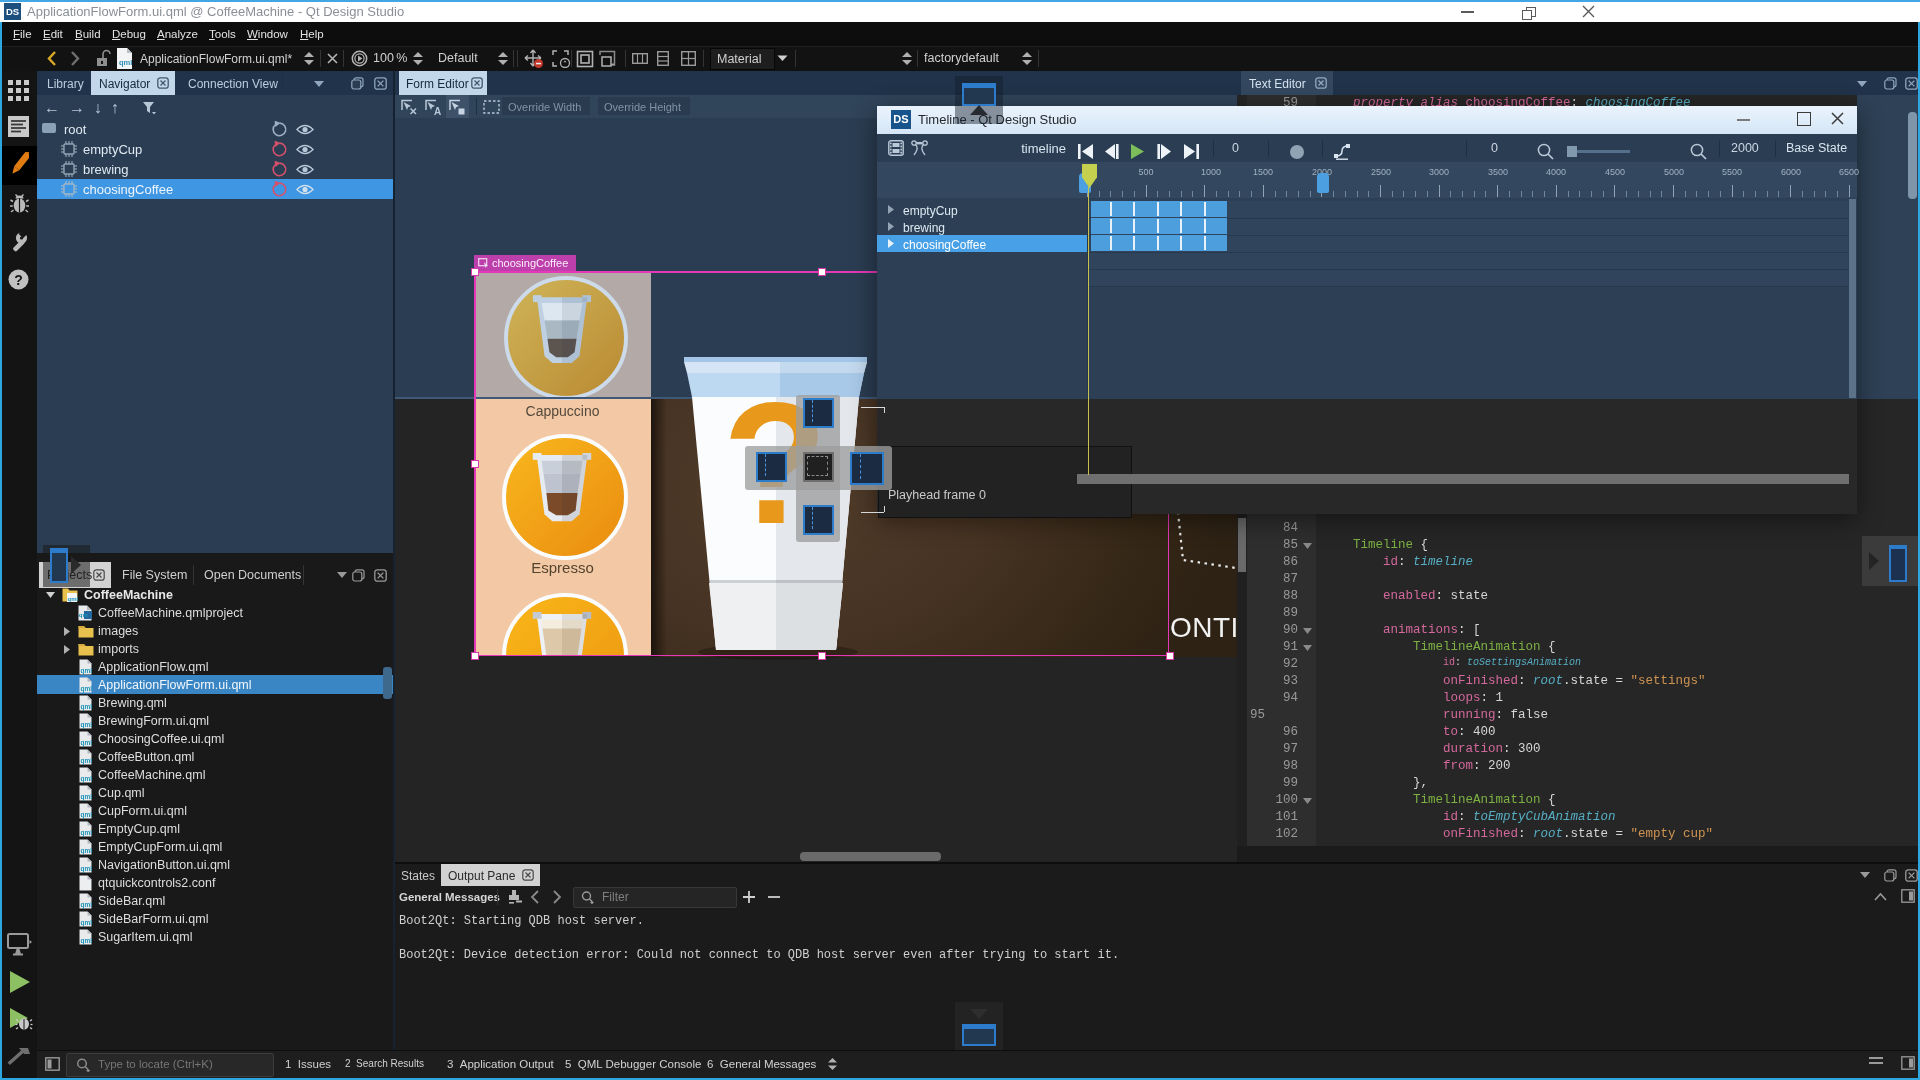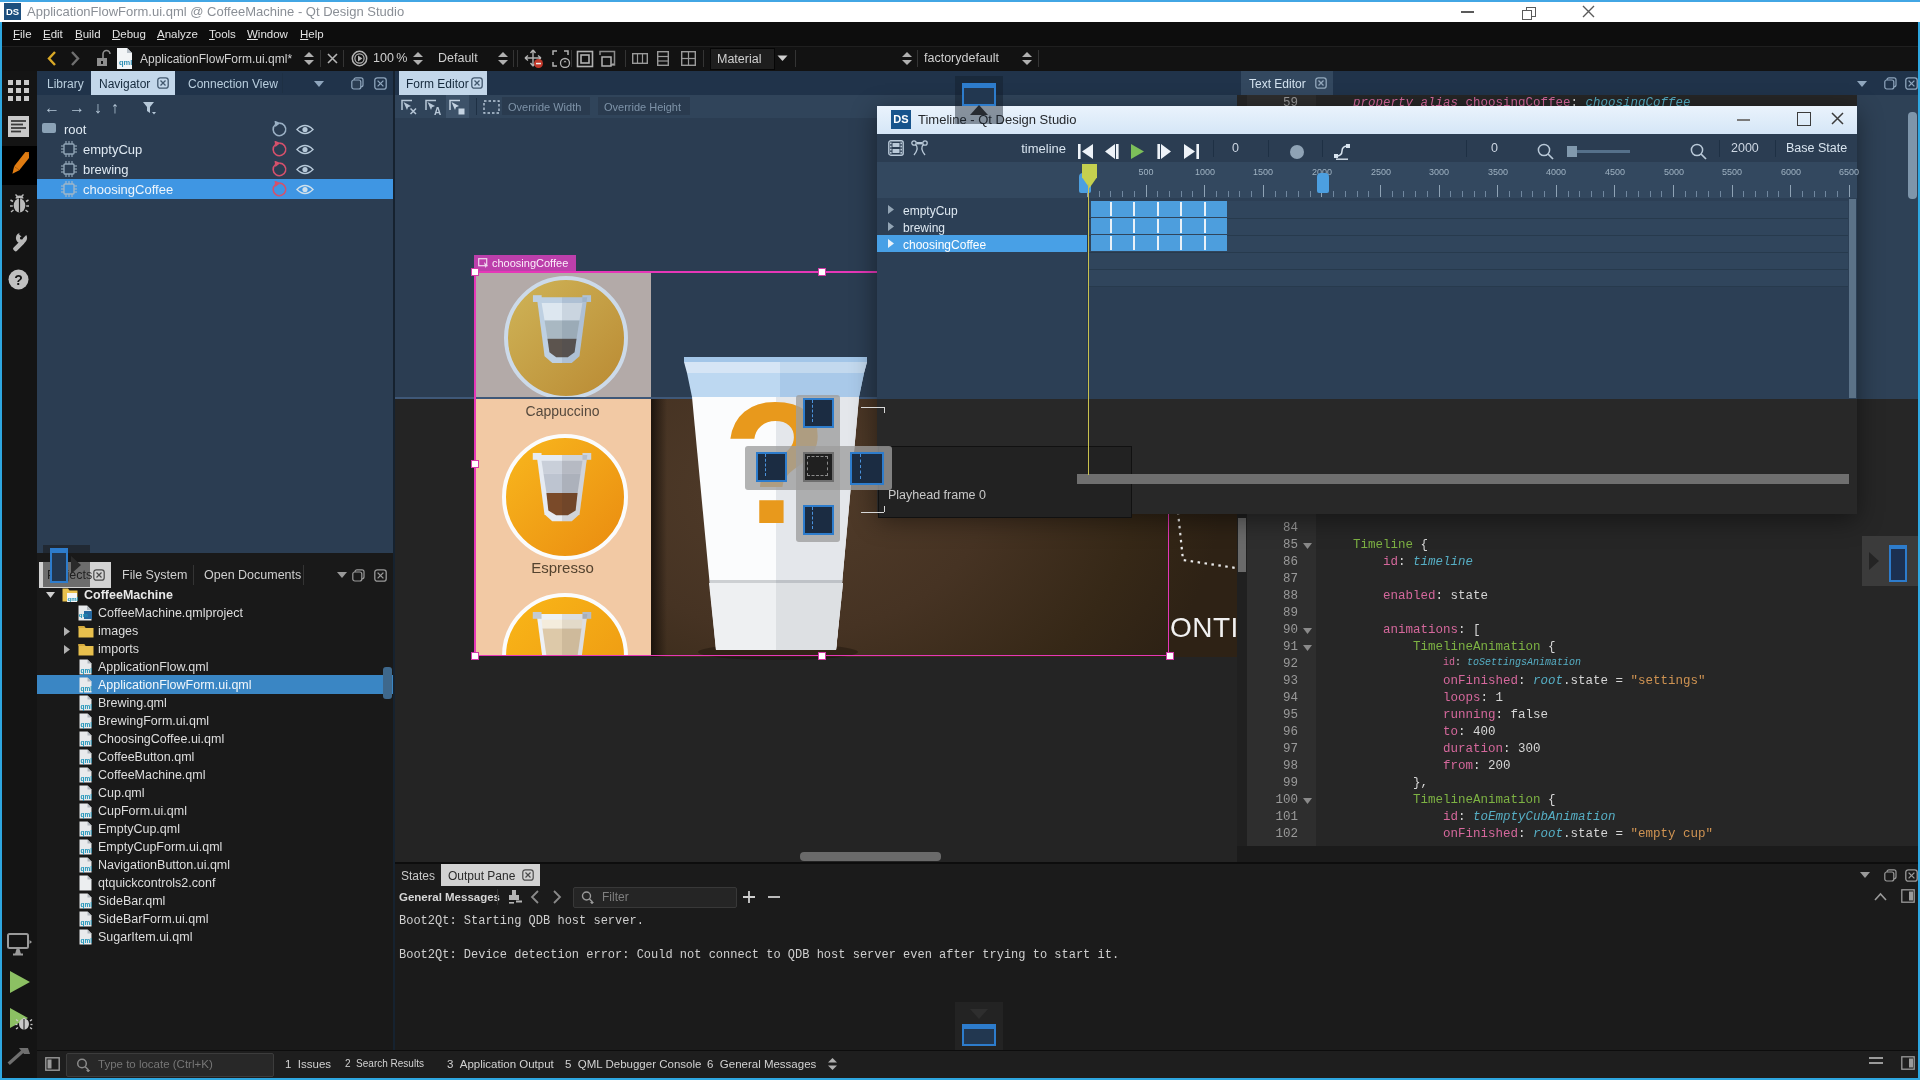--- a/index.html
+++ b/index.html
@@ -652,21 +652,21 @@
 <svg class="r" style="left:1303px;top:644.5px" width="9" height="6" viewBox="0 0 9 6">
       <path d="M0,0 L4.5,6 L9,0 Z" fill="#8a8a8a"></path>
     </svg>
 <div class="r tx" style="left:1413px;top:639.5px;font-family:'Liberation Mono',monospace;font-size:12.5px"><span style="color:#7db243;">TimelineAnimation </span><span style="color:#d6d6d6;">{</span></div>
 <div class="r tx" style="left:1250px;top:656.5px;width:48px;text-align:right;font-family:'Liberation Mono',monospace;font-size:12.5px;color:#9a9a9a">92</div>
 <div class="r tx" style="left:1443px;top:656.5px;font-family:'Liberation Mono',monospace;font-size:10px"><span style="color:#d5689c;">id</span><span style="color:#d6d6d6;">: </span><span style="color:#56aec4;font-style:italic;">toSettingsAnimation</span></div>
 <div class="r tx" style="left:1250px;top:673.5px;width:48px;text-align:right;font-family:'Liberation Mono',monospace;font-size:12.5px;color:#9a9a9a">93</div>
 <div class="r tx" style="left:1443px;top:673.5px;font-family:'Liberation Mono',monospace;font-size:12.5px"><span style="color:#d5689c;">onFinished</span><span style="color:#d6d6d6;">: </span><span style="color:#56aec4;font-style:italic;">root</span><span style="color:#d6d6d6;">.state</span><span style="color:#d6d6d6;"> = </span><span style="color:#cf9352;">"settings"</span></div>
 <div class="r tx" style="left:1250px;top:690.5px;width:48px;text-align:right;font-family:'Liberation Mono',monospace;font-size:12.5px;color:#9a9a9a">94</div>
 <div class="r tx" style="left:1443px;top:690.5px;font-family:'Liberation Mono',monospace;font-size:12.5px"><span style="color:#d5689c;">loops</span><span style="color:#d6d6d6;">: </span><span style="color:#d6d6d6;">1</span></div>
-<div class="r tx" style="left:1250px;top:707.5px;width:48px;text-align:right;font-family:'Liberation Mono',monospace;font-size:12.5px;color:#9a9a9a">95</div>
+<div class="r tx" style="left:1250px;top:707.5px;width:48px;text-align:left;font-family:'Liberation Mono',monospace;font-size:12.5px;color:#9a9a9a">95</div>
 <div class="r tx" style="left:1443px;top:707.5px;font-family:'Liberation Mono',monospace;font-size:12.5px"><span style="color:#d5689c;">running</span><span style="color:#d6d6d6;">: </span><span style="color:#d6d6d6;">false</span></div>
 <div class="r tx" style="left:1250px;top:724.5px;width:48px;text-align:right;font-family:'Liberation Mono',monospace;font-size:12.5px;color:#9a9a9a">96</div>
 <div class="r tx" style="left:1443px;top:724.5px;font-family:'Liberation Mono',monospace;font-size:12.5px"><span style="color:#d5689c;">to</span><span style="color:#d6d6d6;">: </span><span style="color:#d6d6d6;">400</span></div>
 <div class="r tx" style="left:1250px;top:741.5px;width:48px;text-align:right;font-family:'Liberation Mono',monospace;font-size:12.5px;color:#9a9a9a">97</div>
 <div class="r tx" style="left:1443px;top:741.5px;font-family:'Liberation Mono',monospace;font-size:12.5px"><span style="color:#d5689c;">duration</span><span style="color:#d6d6d6;">: </span><span style="color:#d6d6d6;">300</span></div>
 <div class="r tx" style="left:1250px;top:758.5px;width:48px;text-align:right;font-family:'Liberation Mono',monospace;font-size:12.5px;color:#9a9a9a">98</div>
 <div class="r tx" style="left:1443px;top:758.5px;font-family:'Liberation Mono',monospace;font-size:12.5px"><span style="color:#d5689c;">from</span><span style="color:#d6d6d6;">: </span><span style="color:#d6d6d6;">200</span></div>
 <div class="r tx" style="left:1250px;top:775.5px;width:48px;text-align:right;font-family:'Liberation Mono',monospace;font-size:12.5px;color:#9a9a9a">99</div>
 <div class="r tx" style="left:1413px;top:775.5px;font-family:'Liberation Mono',monospace;font-size:12.5px"><span style="color:#d6d6d6;">},</span></div>
 <div class="r tx" style="left:1250px;top:792.5px;width:48px;text-align:right;font-family:'Liberation Mono',monospace;font-size:12.5px;color:#9a9a9a">100</div>
@@ -763,21 +763,21 @@
 <div class="bsep" style="left:1719px;top:140px;height:17px"></div>
 <div class="r tx" style="left:1731px;top:141px;font-size:12.5px;color:#ccd6e2">2000</div>
 <div class="bsep" style="left:1775px;top:140px;height:17px"></div>
 <div class="r tx" style="left:1786px;top:141px;font-size:12.5px;color:#d8e4ef">Base State</div>
 
 <div class="r" style="left:877px;top:162px;width:980px;height:36px;background:#33485f"></div>
 <div class="r" style="left:1087px;top:191px;width:764px;height:6px;background:repeating-linear-gradient(90deg,#70879f 0,#70879f 1px,transparent 1px,transparent 11.72px)"></div>
 <div class="r" style="left:1087px;top:185px;width:764px;height:12px;background:repeating-linear-gradient(90deg,#8fa3b5 0,#8fa3b5 1px,transparent 1px,transparent 58.6px)"></div>
 
 <div class="r tx" style="left:1130px;top:167px;width:32px;text-align:center;font-size:9px;color:#9fb2c2">500</div>
-<div class="r tx" style="left:1189px;top:167px;width:32px;text-align:center;font-size:9px;color:#9fb2c2">1000</div>
+<div class="r tx" style="left:1189px;top:167px;width:32px;text-align:right;font-size:9px;color:#9fb2c2">1000</div>
 <div class="r tx" style="left:1247px;top:167px;width:32px;text-align:center;font-size:9px;color:#9fb2c2">1500</div>
 <div class="r tx" style="left:1306px;top:167px;width:32px;text-align:center;font-size:9px;color:#9fb2c2">2000</div>
 <div class="r tx" style="left:1365px;top:167px;width:32px;text-align:center;font-size:9px;color:#9fb2c2">2500</div>
 <div class="r tx" style="left:1423px;top:167px;width:32px;text-align:center;font-size:9px;color:#9fb2c2">3000</div>
 <div class="r tx" style="left:1482px;top:167px;width:32px;text-align:center;font-size:9px;color:#9fb2c2">3500</div>
 <div class="r tx" style="left:1540px;top:167px;width:32px;text-align:center;font-size:9px;color:#9fb2c2">4000</div>
 <div class="r tx" style="left:1599px;top:167px;width:32px;text-align:center;font-size:9px;color:#9fb2c2">4500</div>
 <div class="r tx" style="left:1658px;top:167px;width:32px;text-align:center;font-size:9px;color:#9fb2c2">5000</div>
 <div class="r tx" style="left:1716px;top:167px;width:32px;text-align:center;font-size:9px;color:#9fb2c2">5500</div>
 <div class="r tx" style="left:1775px;top:167px;width:32px;text-align:center;font-size:9px;color:#9fb2c2">6000</div>

